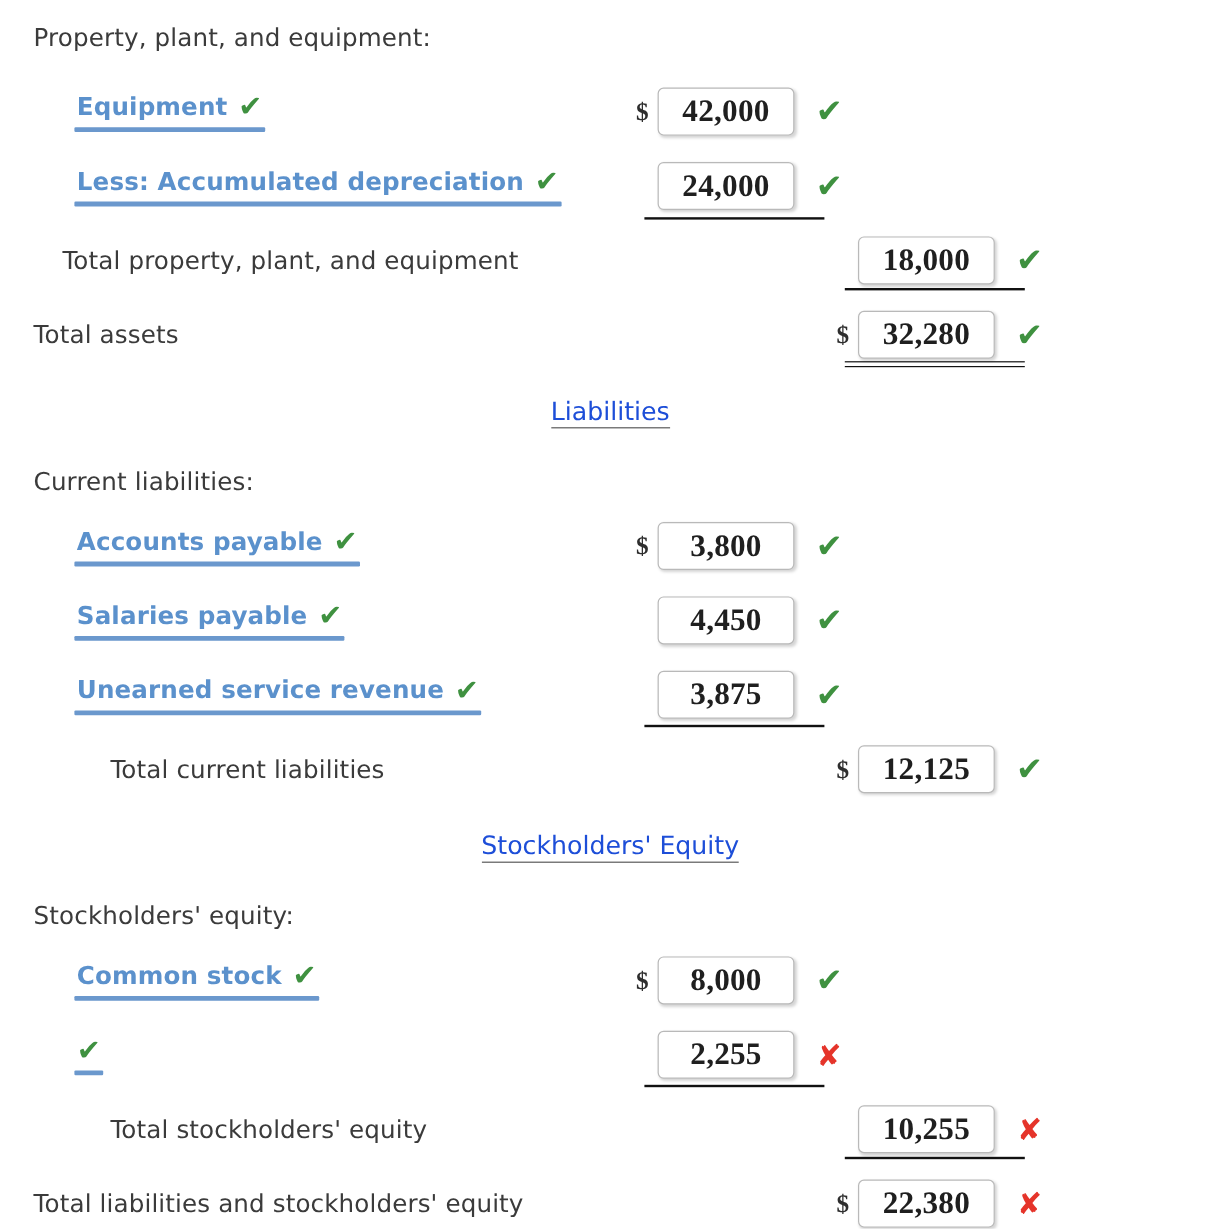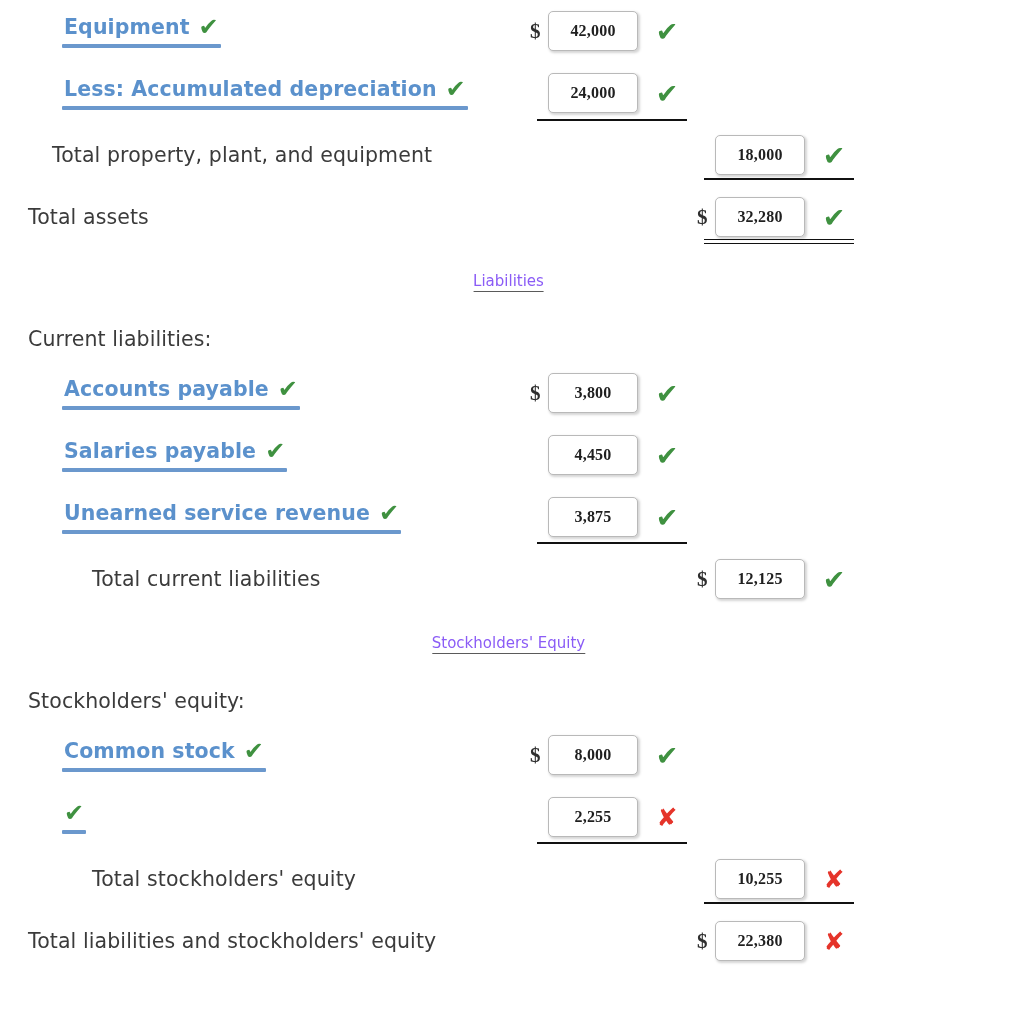--- a/index.html
+++ b/index.html
@@ -77,22 +77,22 @@
   }
 
   
   .sectionhead {
     height: 62px;
     display: flex;
     align-items: center;
     justify-content: flex-start;
   }
   .sectionhead .htext {
-    font-size: 15px;
-    color: #8b5cf6;
+    font-size: 21px;
+    color: #1d4ed8;
     border-bottom: 1.6px solid #5a5a5a;
     padding-bottom: 1px;
     white-space: nowrap;
     position: absolute;
     left: 50%;
     transform: translateX(-50%);
   }
 
   
   .valcol {
@@ -114,31 +114,31 @@
     font-size: 21px;
     font-weight: bold;
     color: #2e2e2e;
     width: 18px;
     text-align: left;
     display: inline-block;
   }
   .dollar.empty { visibility: hidden; }
 
   .vbox {
-    width: 90px;
+    width: 114px;
     height: 40px;
     border: 1.3px solid #b9b9b9;
     border-radius: 5px;
     background: #ffffff;
     box-shadow: 1.5px 1.5px 2.5px rgba(0,0,0,0.17);
     display: flex;
     align-items: center;
     justify-content: center;
     font-family: "Liberation Serif", "DejaVu Serif", serif;
-    font-size: 16px;
+    font-size: 26px;
     font-weight: bold;
     color: #1f1f1f;
     letter-spacing: .2px;
   }
 
   .mark {
     width: 38px;
     margin-left: 10px;
     text-align: center;
     font-size: 25px;
@@ -170,20 +170,25 @@
     height: 5px;
   }
   .col1x { left: 537px; }
   .col2x { left: 704px; }
 </style>
 </head>
 <body>
 
 <div id="sheet">
 
+  <div class="row">
+    <div class="labelcell">
+      <span class="plain indent0">Property, plant, and equipment:</span>
+    </div>
+  </div>
 
   <div class="row">
     <div class="labelcell">
       <span class="sel">
         <span class="sel-inner">
           <span class="sel-text">Equipment</span>
           <span class="inlinecheck">✔</span>
         </span>
         <span class="sel-bar"></span>
       </span>

